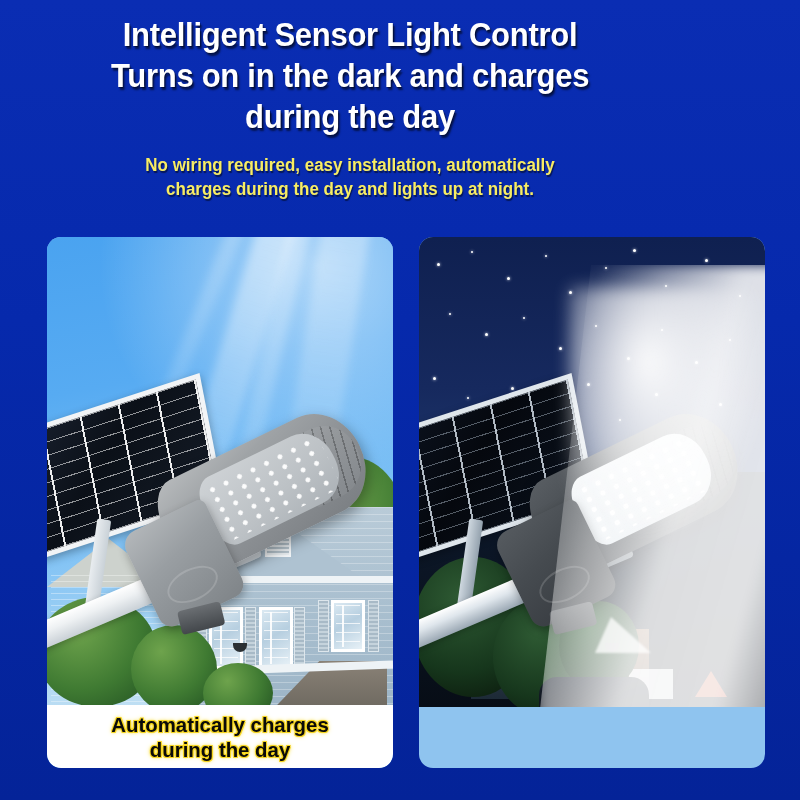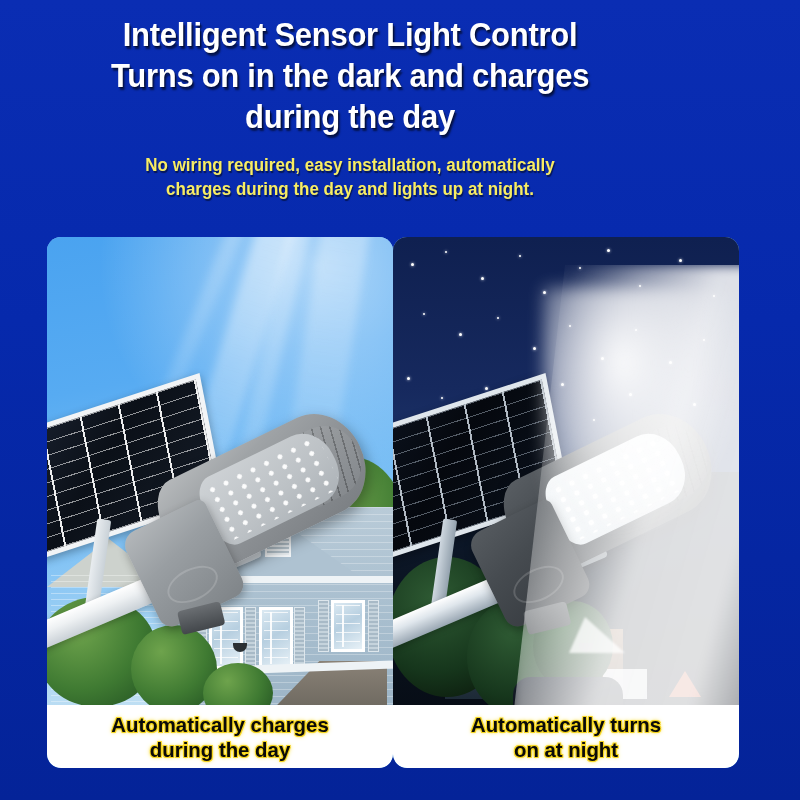--- a/index.html
+++ b/index.html
@@ -59,20 +59,21 @@
   .subhead .sh-line { display: block; white-space: nowrap; }
 
   
   .panels {
     position: absolute;
     left: 47px;
     top: 237px;
     width: 718px;
     height: 531px;
     display: flex;
+    justify-content: space-between;
   }
   .panel {
     position: relative;
     width: 346px;
     height: 531px;
     border-radius: 14px;
     overflow: hidden;
     background: #8fc4ef;
   }
   .photo {
@@ -583,22 +584,16 @@
             </div>
             <div class="mount"></div>
           </div>
         </div>
 
         <div class="beam"></div>
         <div class="beam-core"></div>
         <div class="beam-edge"></div>
       </div>
 
-      <div class="caption">
-        <div class="caption-text">
-          <span>Automatically turns</span>
-          <span>on at night</span>
-        </div>
-      </div>
     </div>
 
   </div>
 </div>
 
 </body></html>

